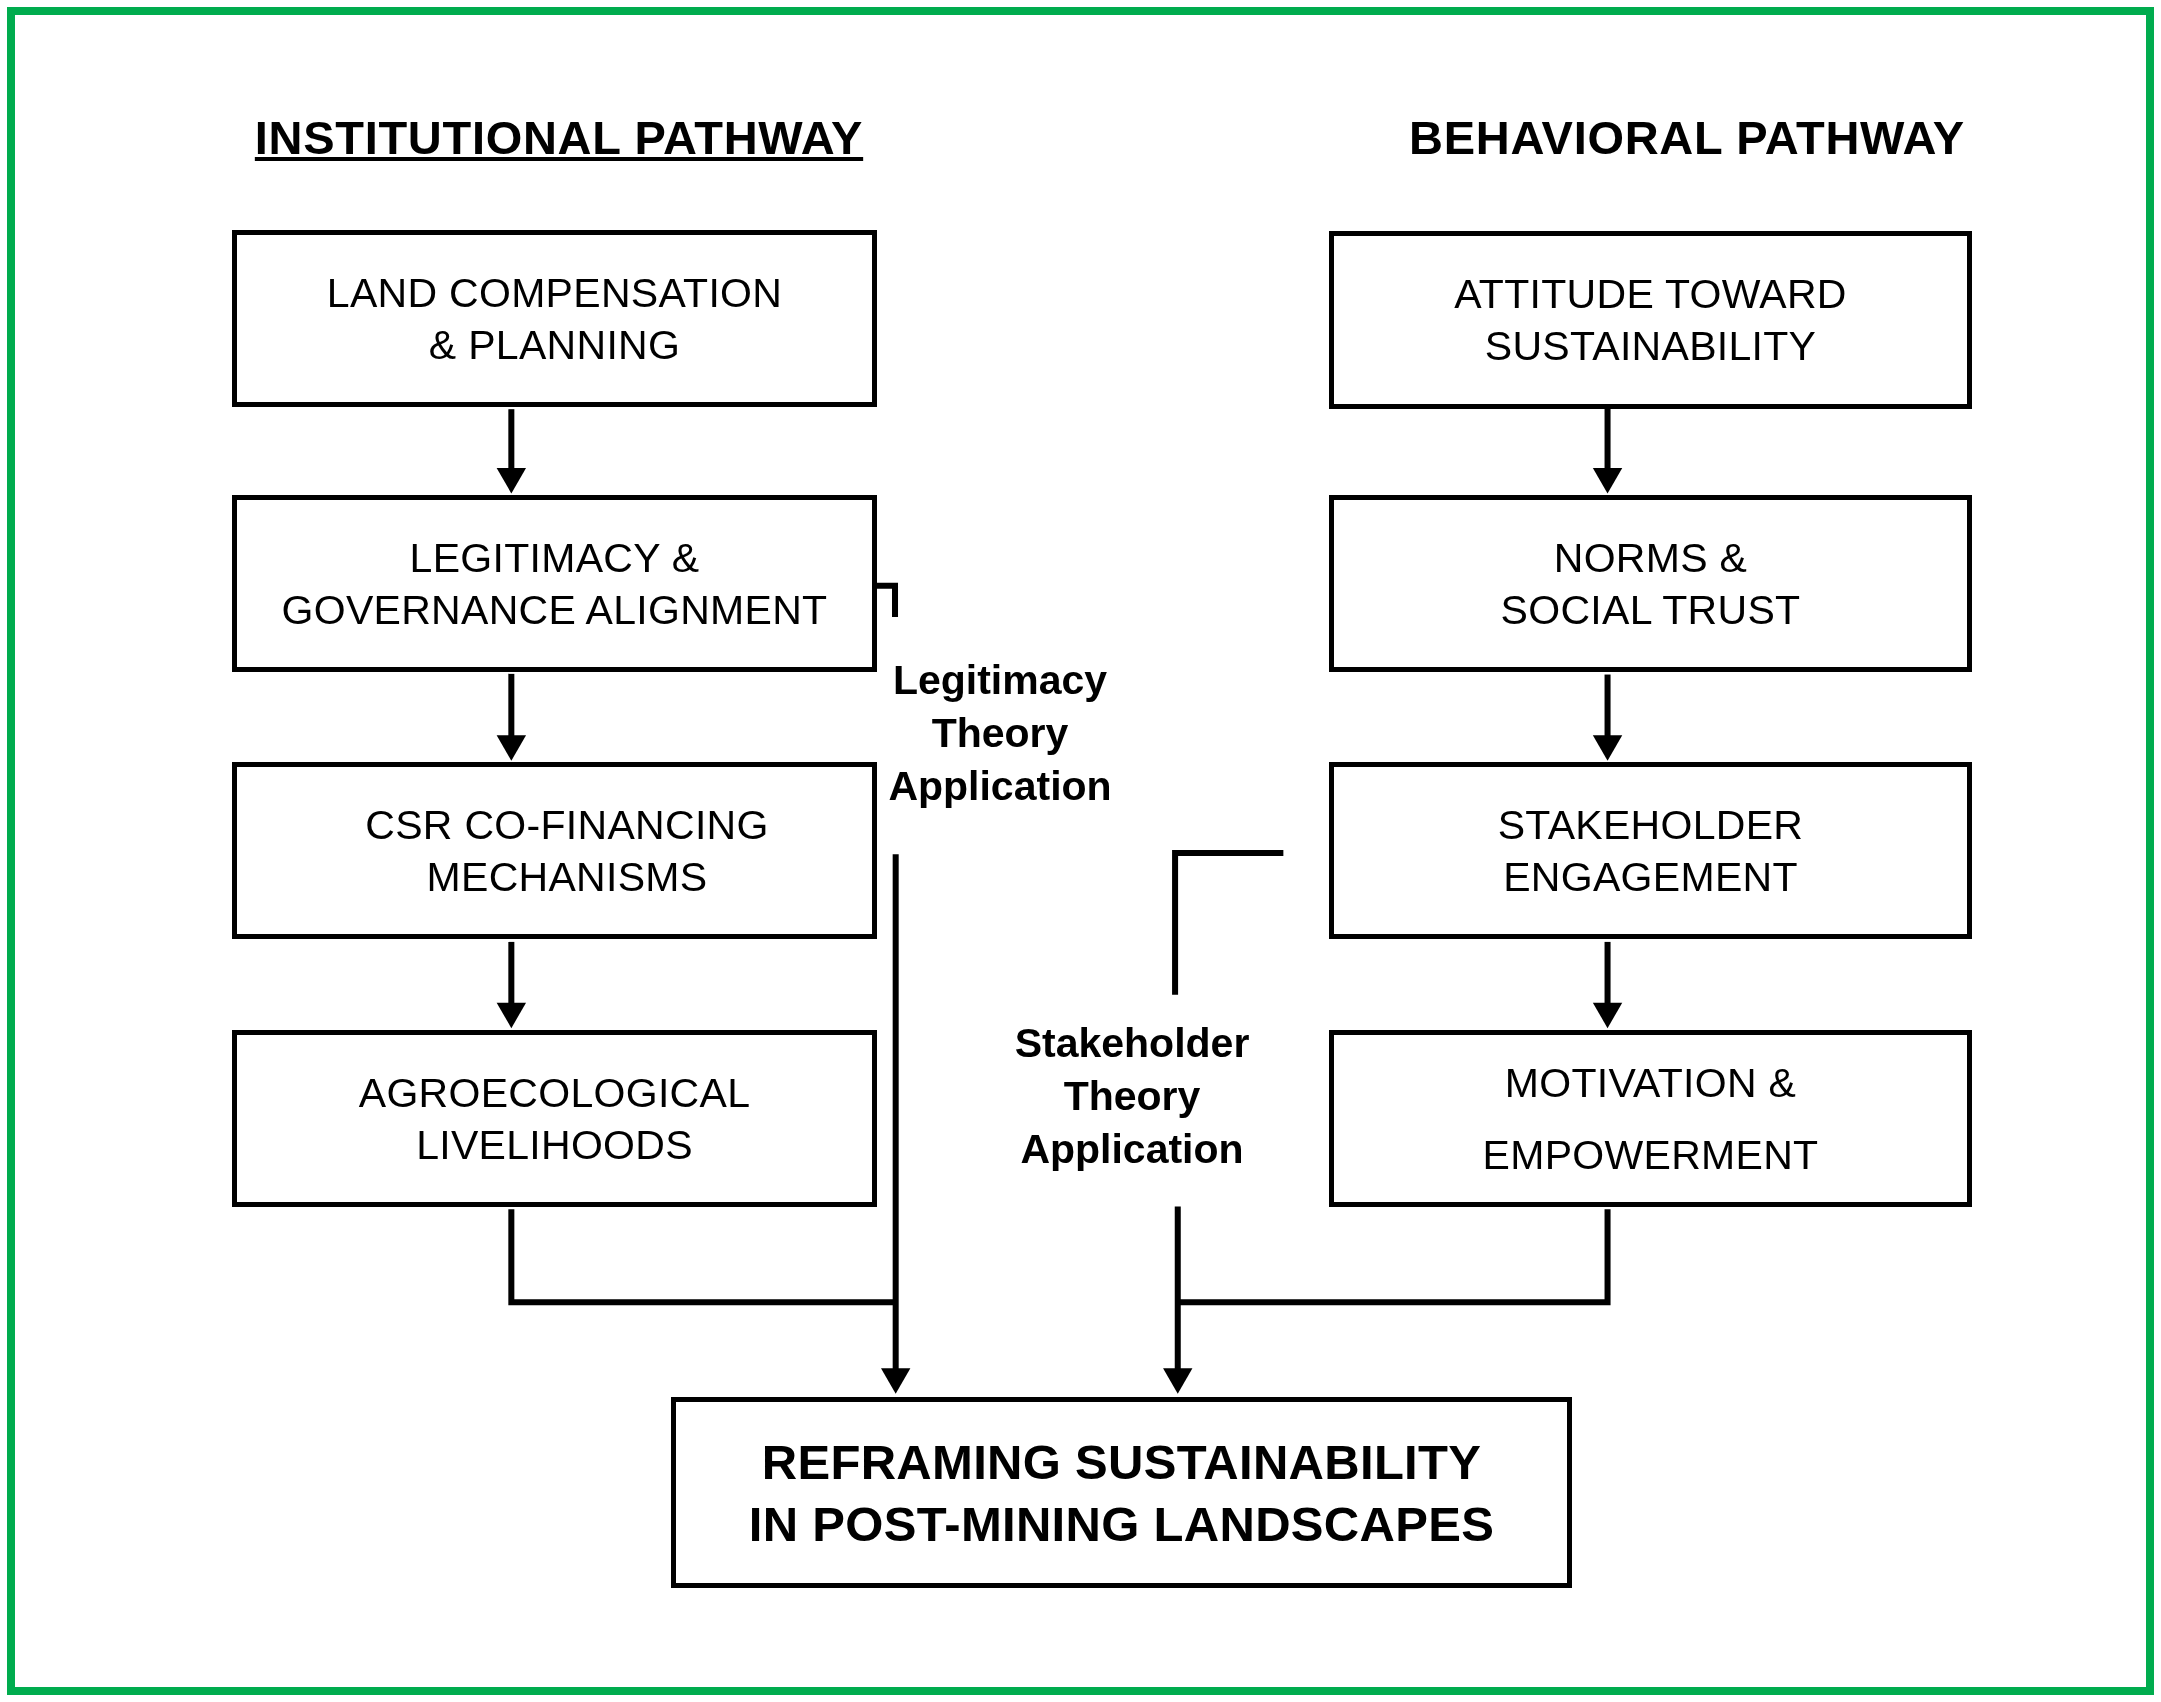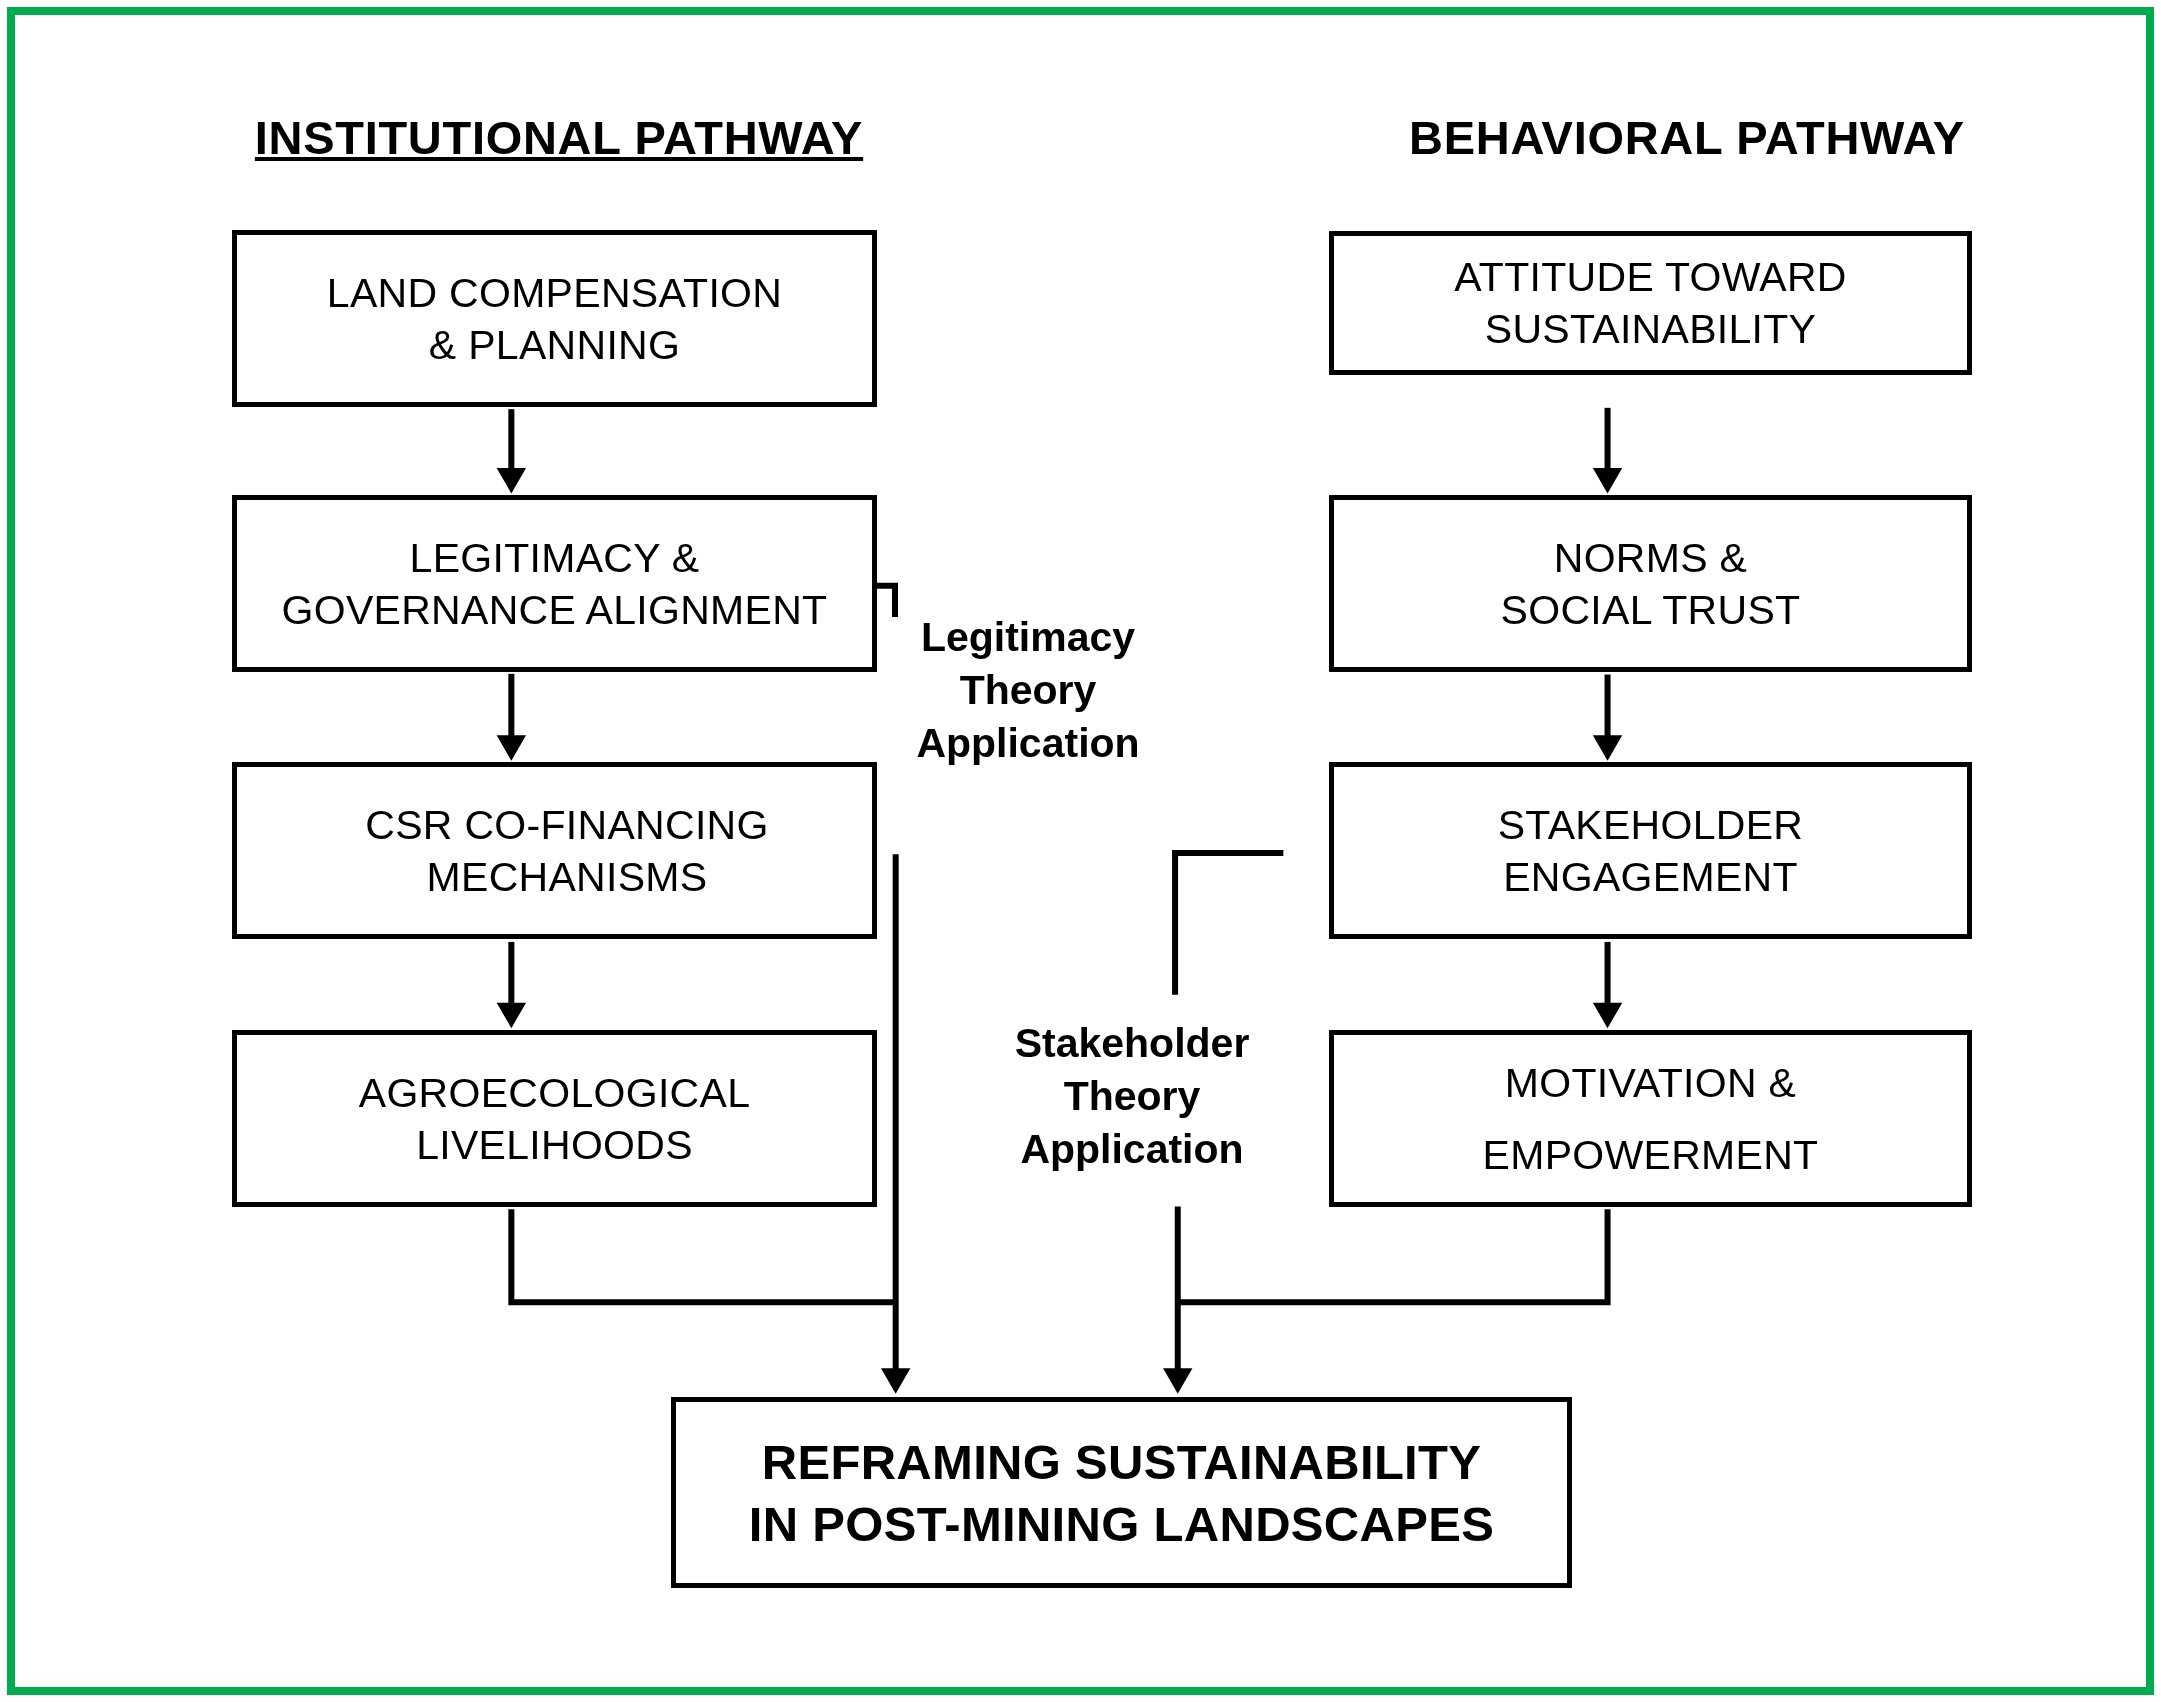--- a/index.html
+++ b/index.html
@@ -138,38 +138,38 @@
   </div>
   <div class="box" style="left:189px; top:762px; width:645px; height:177px;padding-left:25px;">
     <span>CSR CO-FINANCING</span>
     <span>MECHANISMS</span>
   </div>
   <div class="box" style="left:189px; top:1030px; width:645px; height:177px;">
     <span>AGROECOLOGICAL</span>
     <span>LIVELIHOODS</span>
   </div>
 
-  <div class="box" style="left:1286px; top:231px; width:643px; height:144px;justify-content:center;">
+  <div class="box" style="left:1286px; top:231px; width:643px; height:178px;justify-content:center;">
     <span>ATTITUDE TOWARD</span>
     <span>SUSTAINABILITY</span>
   </div>
   <div class="box" style="left:1286px; top:495px; width:643px; height:177px;">
     <span>NORMS &amp;</span>
     <span>SOCIAL TRUST</span>
   </div>
   <div class="box" style="left:1286px; top:762px; width:643px; height:177px;">
     <span>STAKEHOLDER</span>
     <span>ENGAGEMENT</span>
   </div>
   <div class="box" style="left:1286px; top:1030px; width:643px; height:177px;gap:20px;">
     <span>MOTIVATION &amp;</span>
     <span>EMPOWERMENT</span>
   </div>
 
-  <div class="annot" style="left:1000px; top:690px;margin-left:28px;">
+  <div class="annot" style="left:1000px; top:733px;">
     <span>Legitimacy</span>
     <span>Theory</span>
     <span>Application</span>
   </div>
   <div class="annot" style="left:1132px; top:1096px;">
     <span>Stakeholder</span>
     <span>Theory</span>
     <span>Application</span>
   </div>
 

